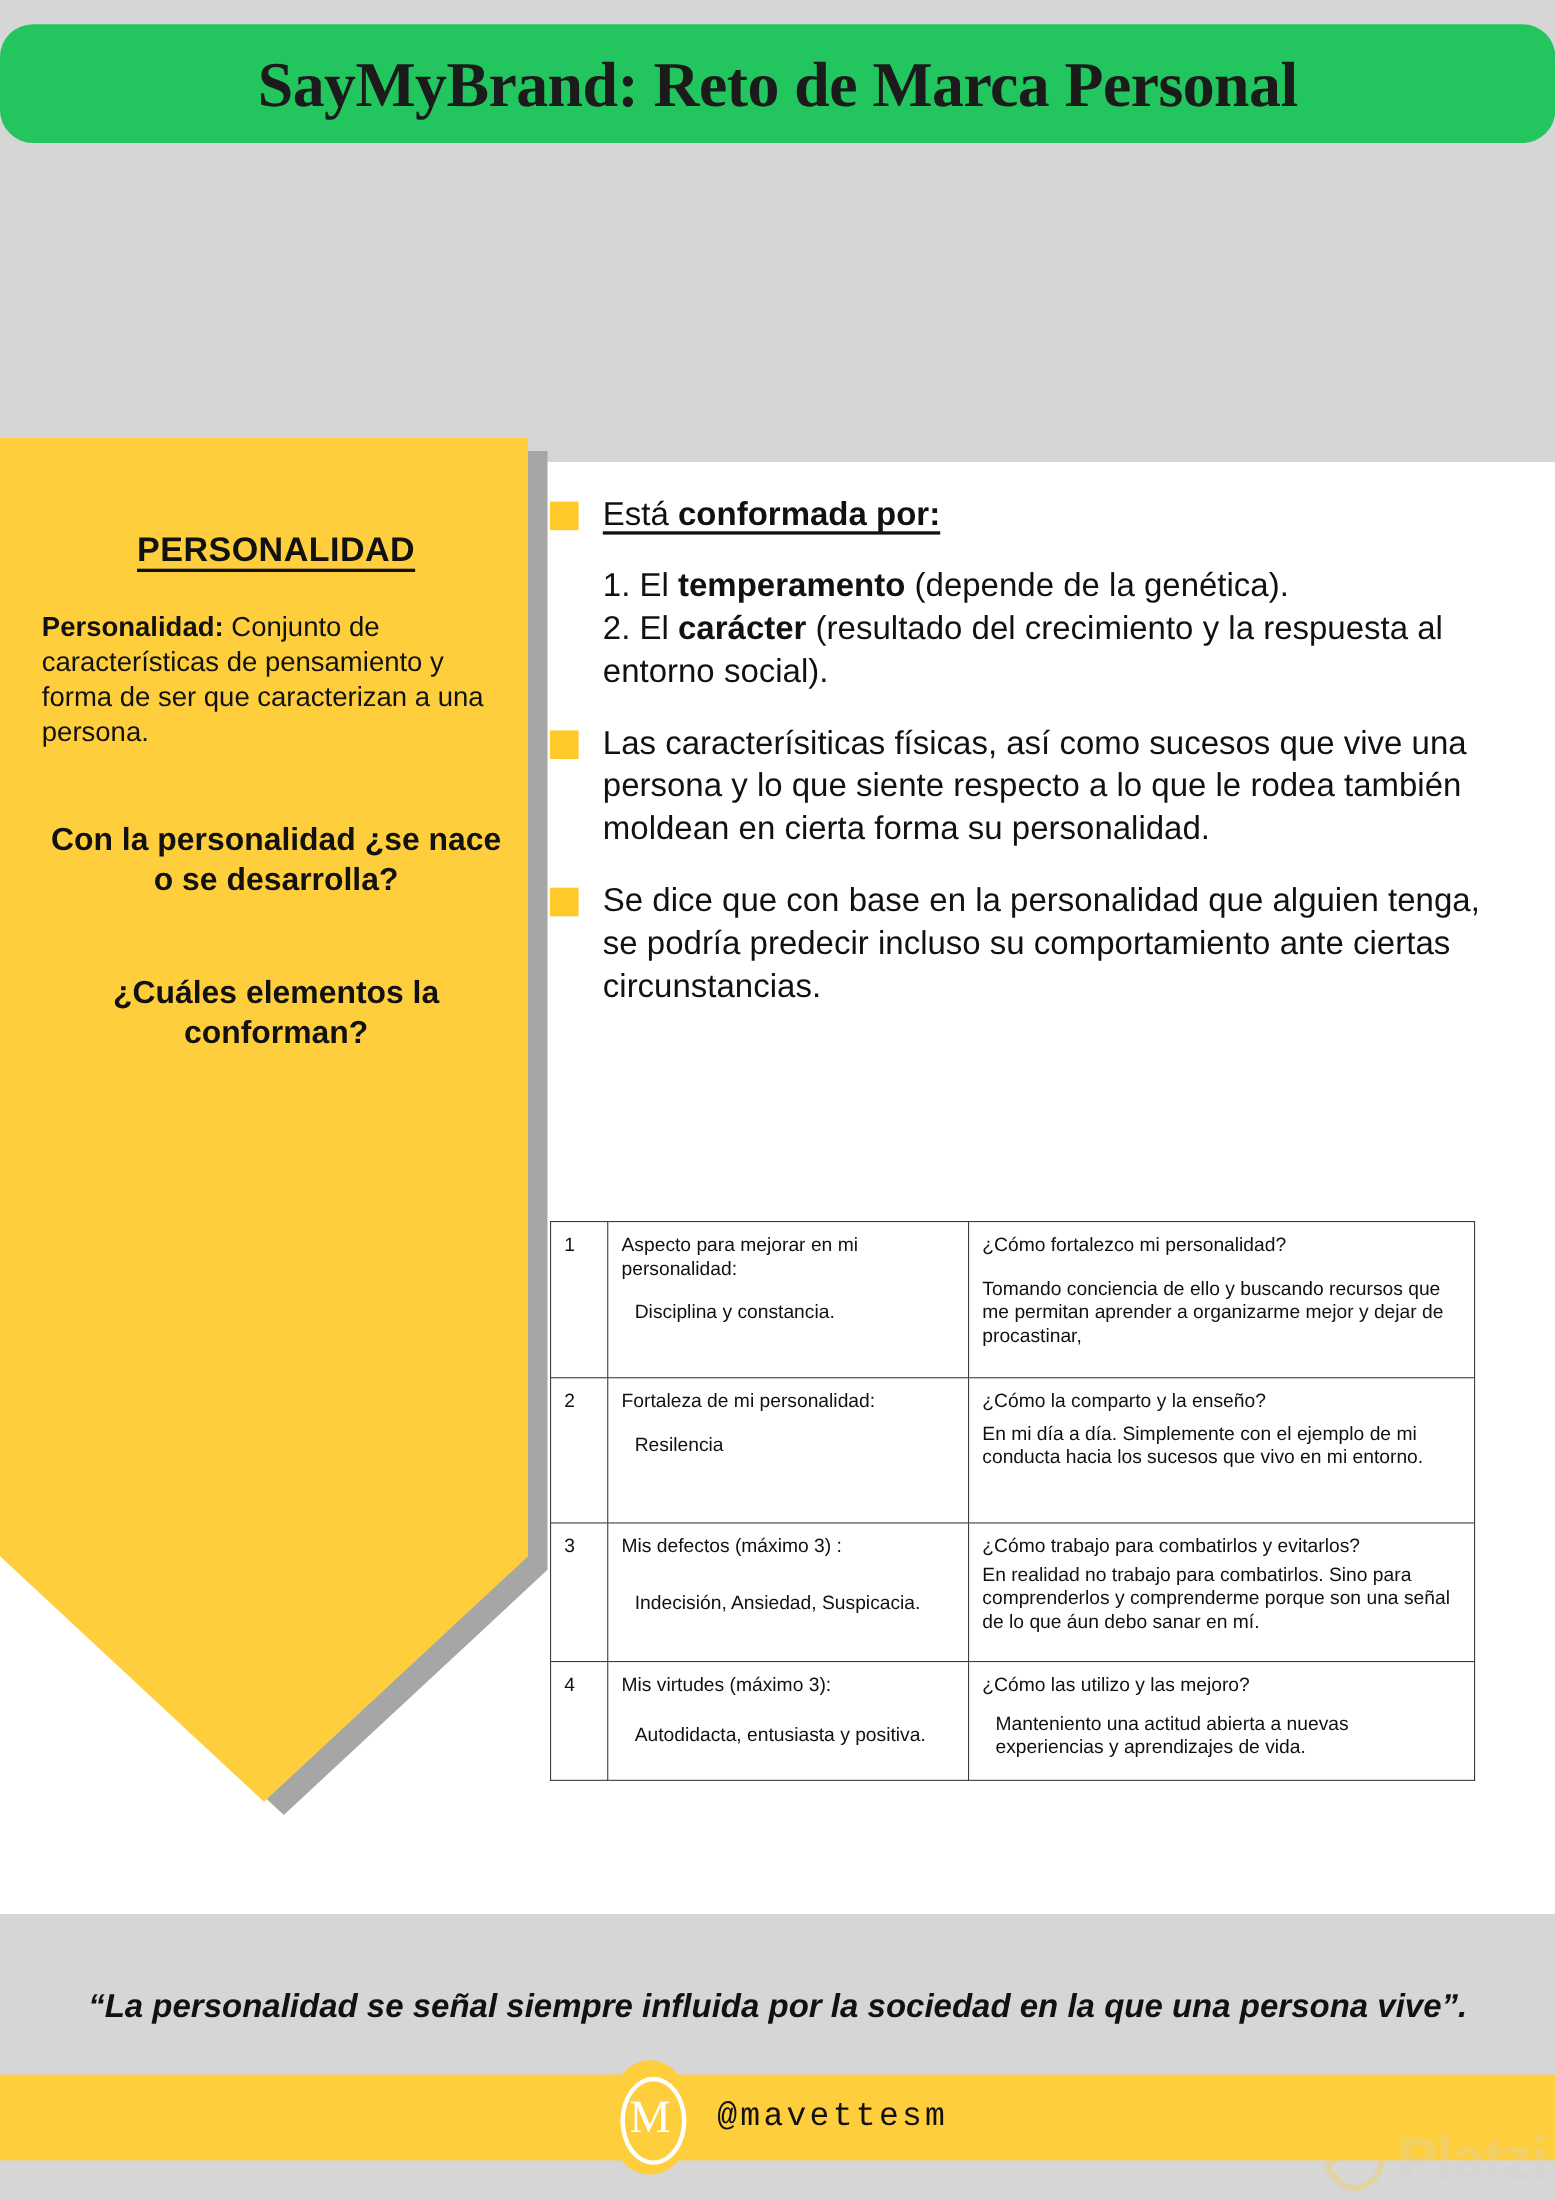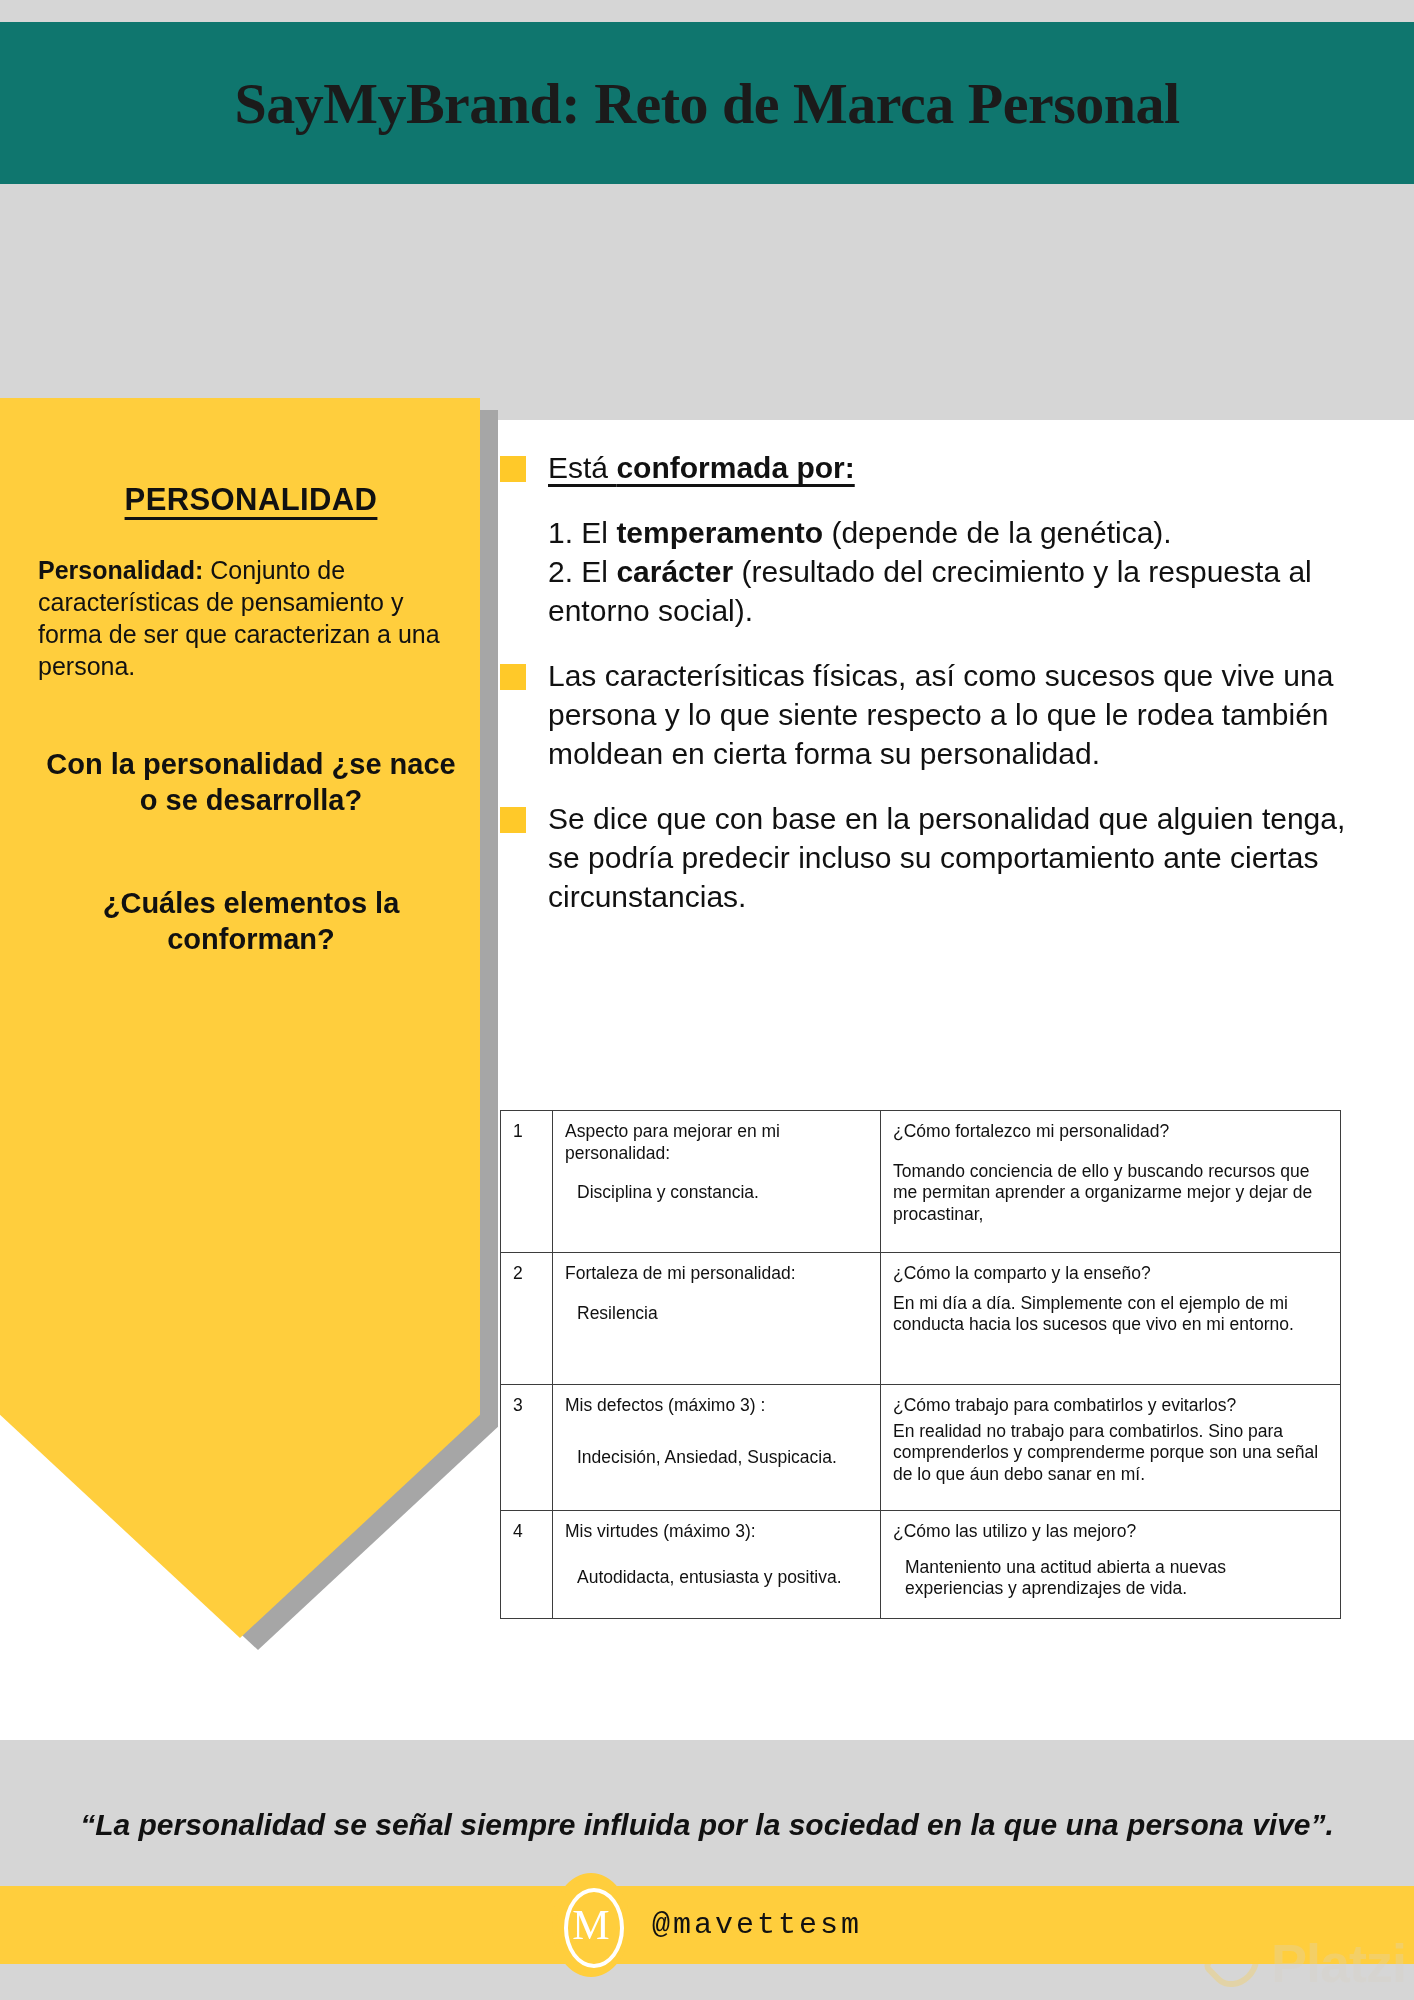--- a/index.html
+++ b/index.html
@@ -16,25 +16,26 @@
     width: 1414px;
     height: 2000px;
     background: #d6d6d6;
     overflow: hidden;
   }
 
   
   .title-band {
     position: absolute;
     left: 0; top: 22px;
-    width: 1414px; height: 162px;
-    background: #0f766e;
+    width: 1414px; height: 108px;
+    background: #22c55e;
     display: flex;
     align-items: center;
     justify-content: center;
+    border-radius: 30px;
   }
   .title-band .doc-title {
     font-family: "Liberation Serif", serif;
     font-weight: bold;
     font-size: 58px;
     color: #1b1b1b;
     letter-spacing: -0.5px;
     white-space: nowrap;
   }
 
@@ -252,21 +253,21 @@
     font-size: 30px;
     letter-spacing: 3px;
     color: #111;
   }
 
   
   .watermark {
     position: absolute;
     right: 8px; bottom: 6px;
     display: flex;
-    align-items: center;
+    align-items: flex-end;
     opacity: 0.30;
     pointer-events: none;
   }
   .watermark .wm-logo {
     width: 44px; height: 52px;
     border: 6px solid #ffce3d;
     border-radius: 50% 50% 50% 8px;
     transform: rotate(45deg);
     margin-right: 14px;
   }

